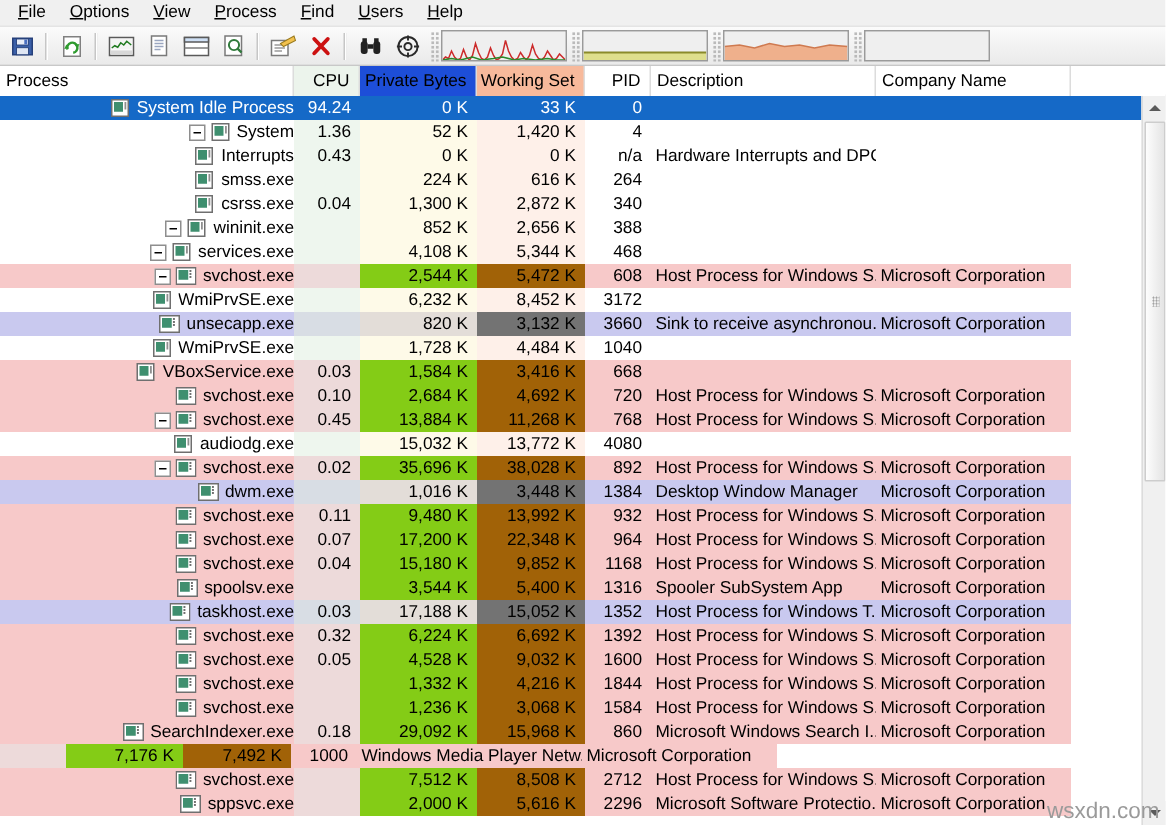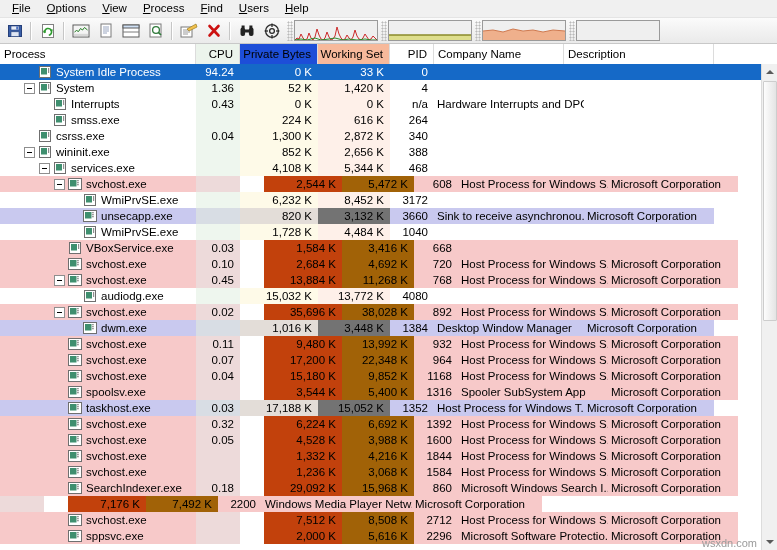--- a/index.html
+++ b/index.html
@@ -153,21 +153,21 @@
     cursor: default;
   }
   .cell {
     height: 16px;
     box-sizing: border-box;
     overflow: hidden;
     white-space: nowrap;
     display: flex;
     align-items: center;
   }
-  .c-process { width: 196px; padding-left: 18px; }
+  .c-process { width: 196px; padding-left: 2px; justify-content: flex-end; }
   .c-cpu     { width: 44px;  justify-content: flex-end; padding-right: 6px; }
   .c-private { width: 78px;  justify-content: flex-end; padding-right: 6px; }
   .c-working { width: 72px;  justify-content: flex-end; padding-right: 6px; }
   .c-pid     { width: 44px;  justify-content: flex-end; padding-right: 6px; }
   .c-desc    { width: 150px; padding-left: 3px; }
   .c-company { width: 130px; padding-left: 3px; }
   .c-rest    { flex: 1; }
 
   
   .row .c-cpu     { background: rgba(232,243,232,.75); }
@@ -175,21 +175,21 @@
   .row .c-working { background: rgba(253,233,223,.70); }
 
   
   .row.sel          { background: #1569c7; color: #ffffff; }
   .row.sel .cell    { background: #1569c7 !important; color: #ffffff; }
   .row.pink   .c-process,
   .row.pink   .c-pid,
   .row.pink   .c-desc,
   .row.pink   .c-company { background: #f7c9c9; }
   .row.pink   .c-cpu     { background: #eddada; }
-  .row.pink   .c-private { background: #c2410c; margin-left: 24px; }
+  .row.pink   .c-private { background: #84cc16; }
   .row.pink   .c-working { background: #a16207; }
   .row.purple .c-process,
   .row.purple .c-pid,
   .row.purple .c-desc,
   .row.purple .c-company { background: #c9c9ef; }
   .row.purple .c-cpu     { background: #d8dde4; }
   .row.purple .c-private { background: #e3ddd8; }
   .row.purple .c-working { background: #737373; }
 
   
@@ -269,23 +269,23 @@
     width: 0; height: 0;
     border-left: 4px solid transparent;
     border-right: 4px solid transparent;
   }
   .arrow-up { border-bottom: 4px solid #5a5a5a; }
   .arrow-dn { border-top: 4px solid #5a5a5a; }
 
   
   .watermark {
     position: absolute;
-    right: 20px;
+    right: 4px;
     bottom: 1px;
-    font-size: 11px;
+    font-size: 15px;
     color: #9a9a9a;
     font-family: "Liberation Sans", sans-serif;
     pointer-events: none;
   }
 </style>
 </head>
 <body>
 
 <div id="app">
 
@@ -443,25 +443,25 @@
       </div>
     <div class="hcell h-private r">
         <span>Private Bytes</span>
       </div>
     <div class="hcell h-working r">
         <span>Working Set</span>
       </div>
     <div class="hcell h-pid r">
         <span>PID</span>
       </div>
+    <div class="hcell h-desc">
+        <span>Description</span>
+      </div>
     <div class="hcell h-company">
         <span>Company Name</span>
-      </div>
-    <div class="hcell h-desc">
-        <span>Description</span>
       </div>
     <div class="hcell h-rest"></div>
   </div>
 
   <div class="listwrap">
     <div class="list" id="list">
         <div class="row sel">
           <div class="cell c-process">
             <div class="tree">
               <span class="indent" style="width: 6px;"></span>
@@ -1026,21 +1026,21 @@
                   <rect x="9.3" y="2" width="1.3" height="1.3" fill="#6f6f6f"></rect>
                   <rect x="9.3" y="4" width="1.3" height="1.3" fill="#6f6f6f"></rect>
                   <rect x="9.3" y="6" width="1.3" height="1.3" fill="#6f6f6f"></rect>
                 </svg>
               </span>
               <span class="pname">svchost.exe</span>
             </div>
           </div>
           <div class="cell c-cpu">0.05</div>
           <div class="cell c-private">4,528 K</div>
-          <div class="cell c-working">3,988 K</div>
+          <div class="cell c-working">9,032 K</div>
           <div class="cell c-pid">1600</div>
           <div class="cell c-desc">Host Process for Windows S...</div>
           <div class="cell c-company">Microsoft Corporation</div>
           <div class="cell c-rest"></div>
         </div>
         <div class="row pink">
           <div class="cell c-process">
             <div class="tree">
               <span class="indent" style="width: 36px;"></span>
               <span class="twisty-spacer"></span>
@@ -1111,21 +1111,21 @@
           <div class="cell c-working">15,968 K</div>
           <div class="cell c-pid">860</div>
           <div class="cell c-desc">Microsoft Windows Search I...</div>
           <div class="cell c-company">Microsoft Corporation</div>
           <div class="cell c-rest"></div>
         </div>
         <div class="row pink">
           <div class="cell c-cpu"></div>
           <div class="cell c-private">7,176 K</div>
           <div class="cell c-working">7,492 K</div>
-          <div class="cell c-pid">2200</div>
+          <div class="cell c-pid">1000</div>
           <div class="cell c-desc">Windows Media Player Netw...</div>
           <div class="cell c-company">Microsoft Corporation</div>
           <div class="cell c-rest"></div>
         </div>
         <div class="row pink">
           <div class="cell c-process">
             <div class="tree">
               <span class="indent" style="width: 36px;"></span>
               <span class="twisty-spacer"></span>
               <span class="pico">

